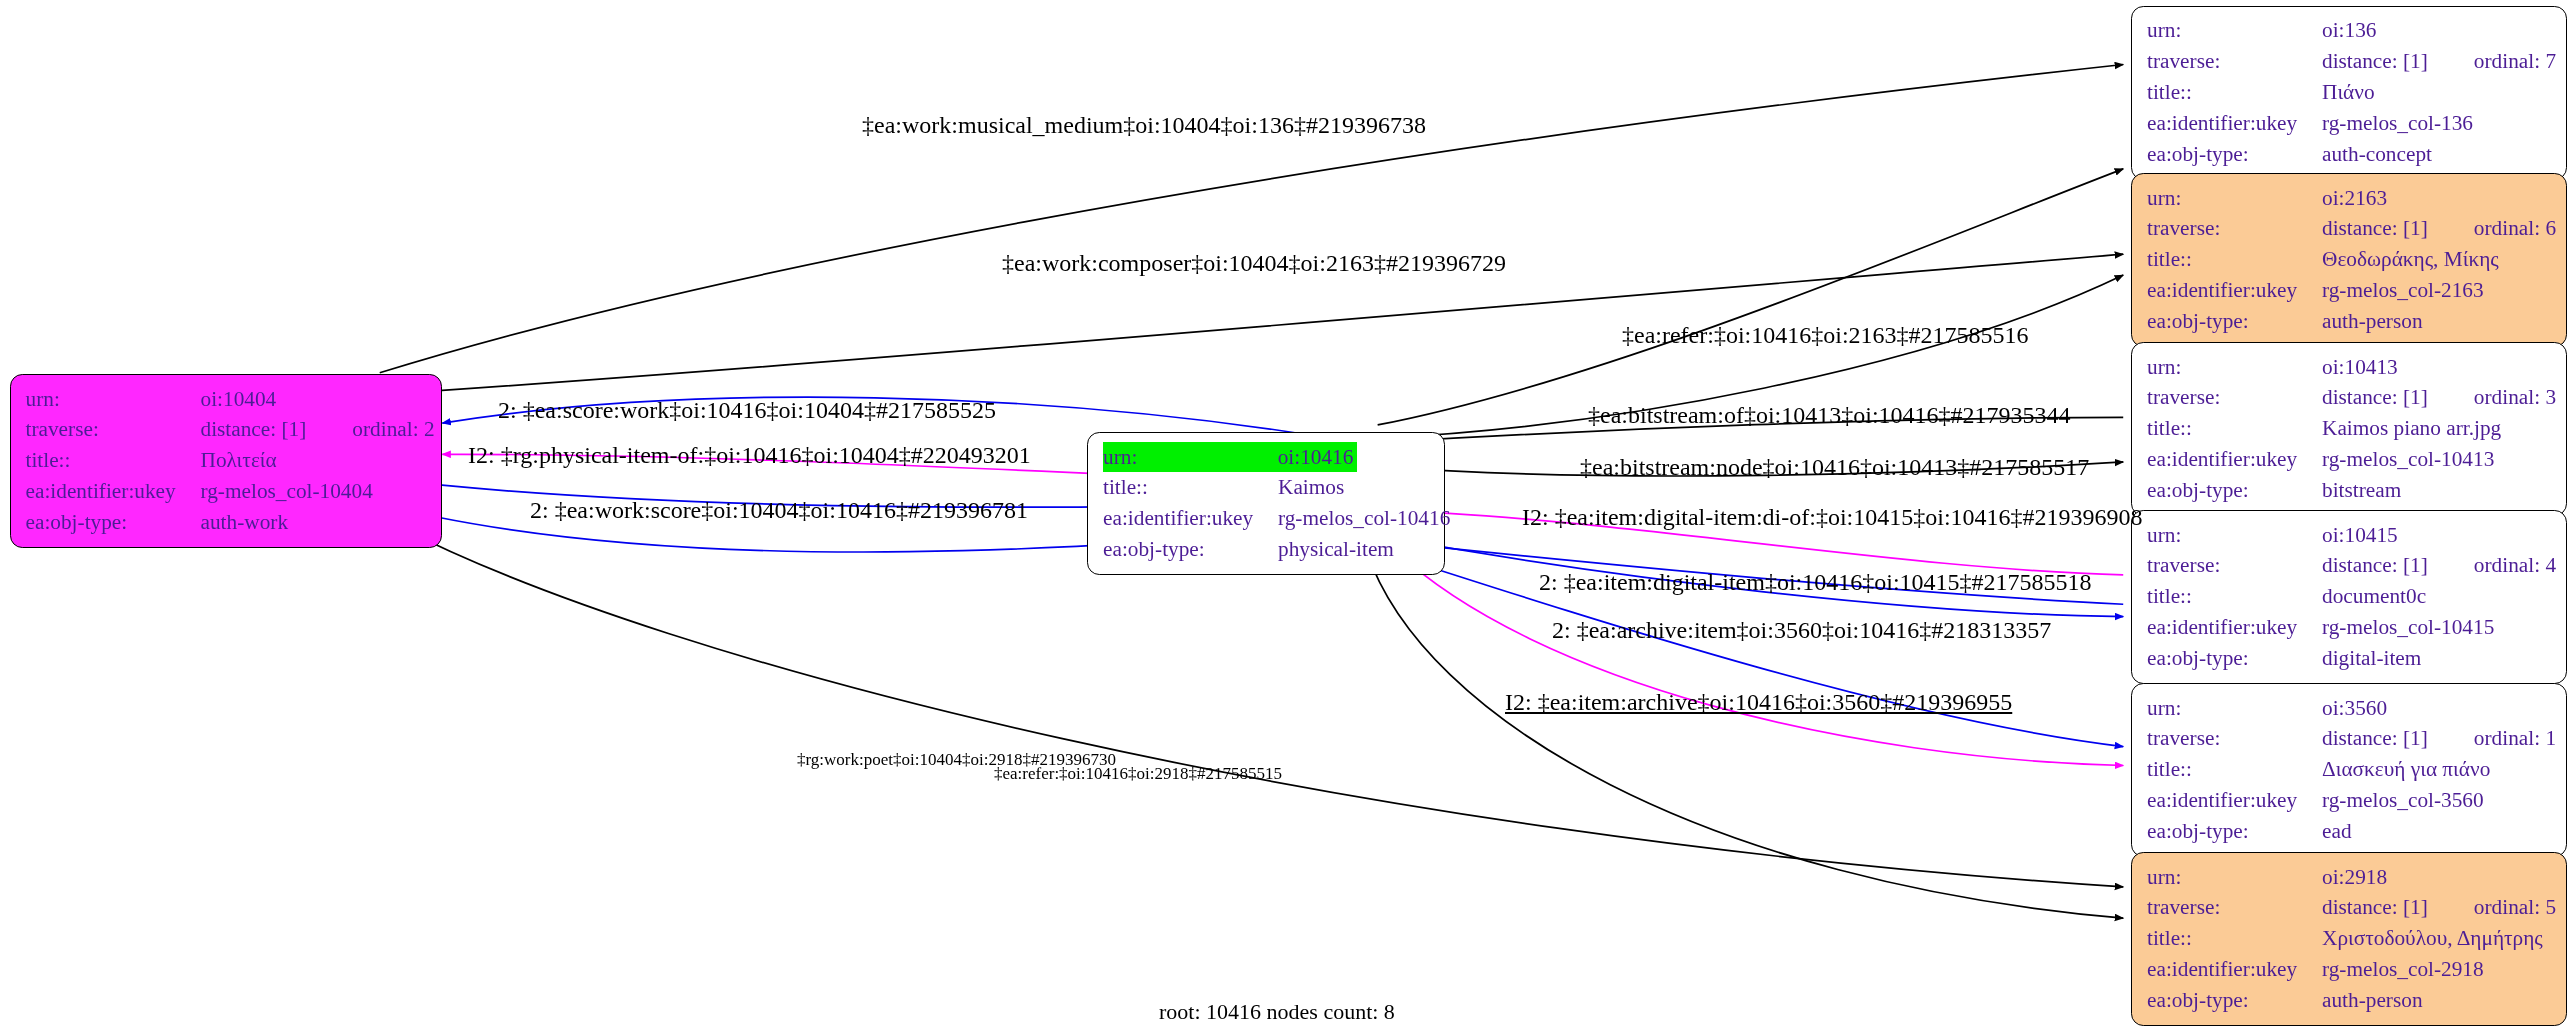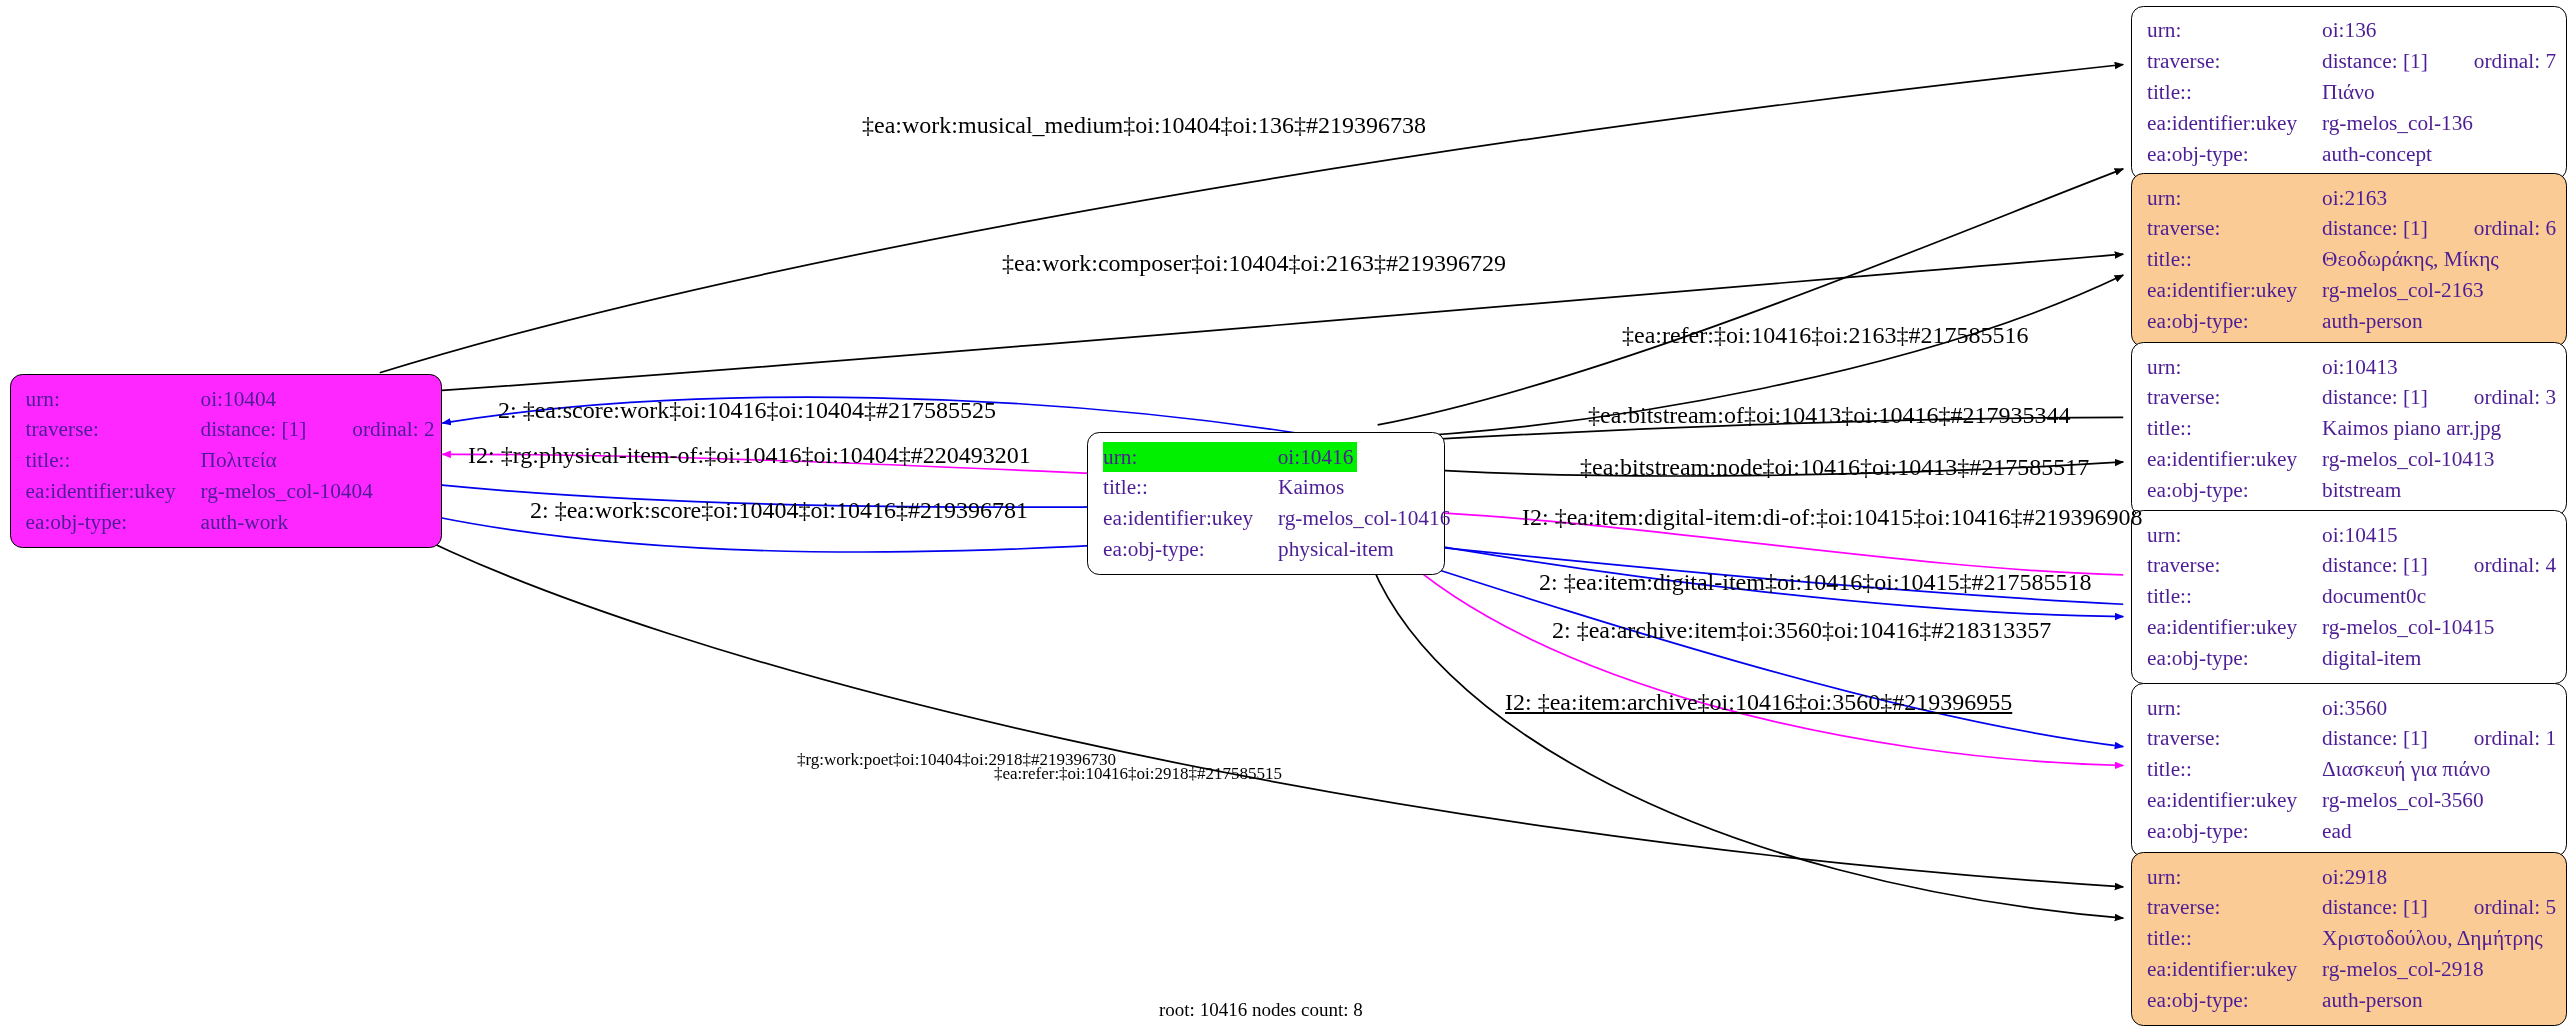--- a/index.html
+++ b/index.html
@@ -61,21 +61,21 @@
   .edge-label {
     position: absolute;
     font-size: 24px;
     color: #000000;
     white-space: nowrap;
     font-family: "Liberation Serif", "DejaVu Serif", serif;
   }
   .edge-label.small { font-size: 17px; }
   .caption {
     position: absolute;
-    font-size: 19px;
+    font-size: 22px;
     color: #000000;
     white-space: nowrap;
   }
 </style>
 </head>
 <body>
 
 <div id="canvas">
 
   <svg class="edges" viewBox="0 0 2715 1089" xmlns="http://www.w3.org/2000/svg">

